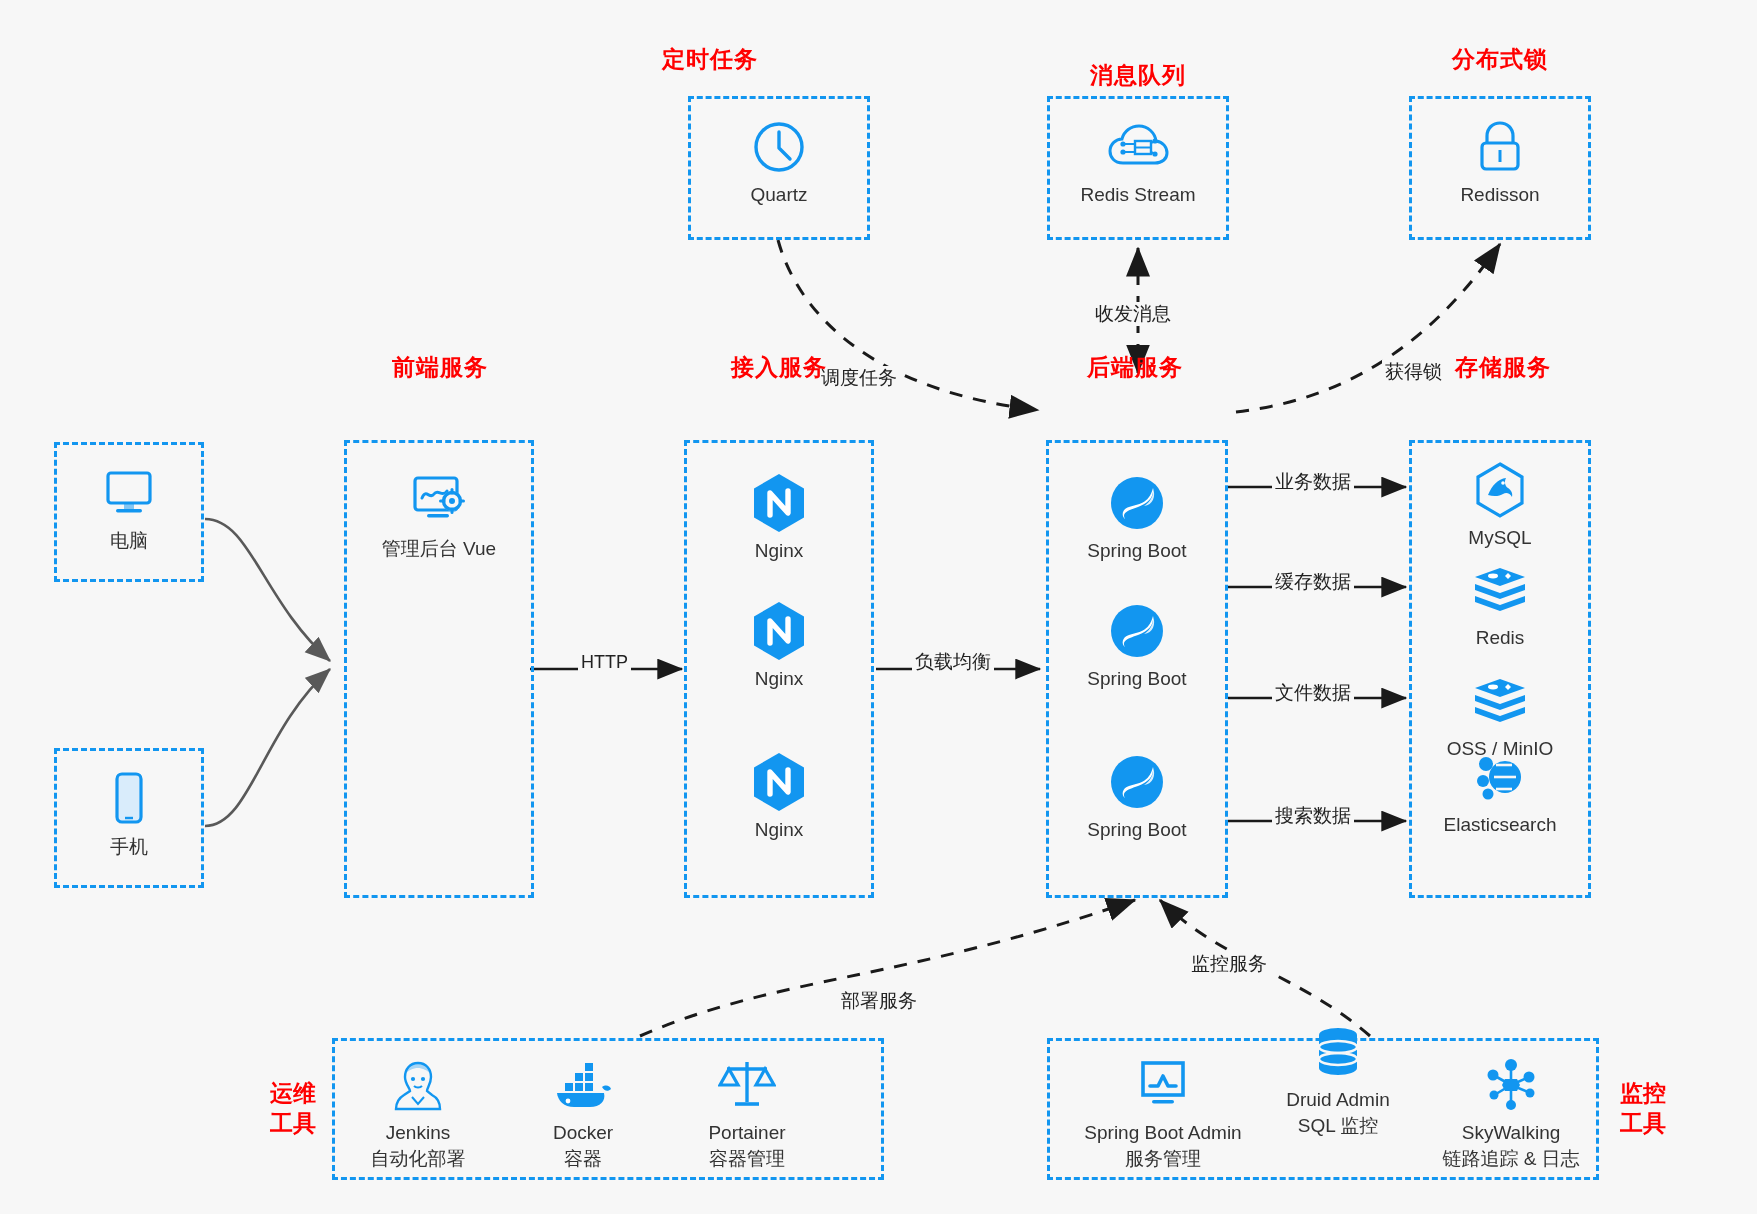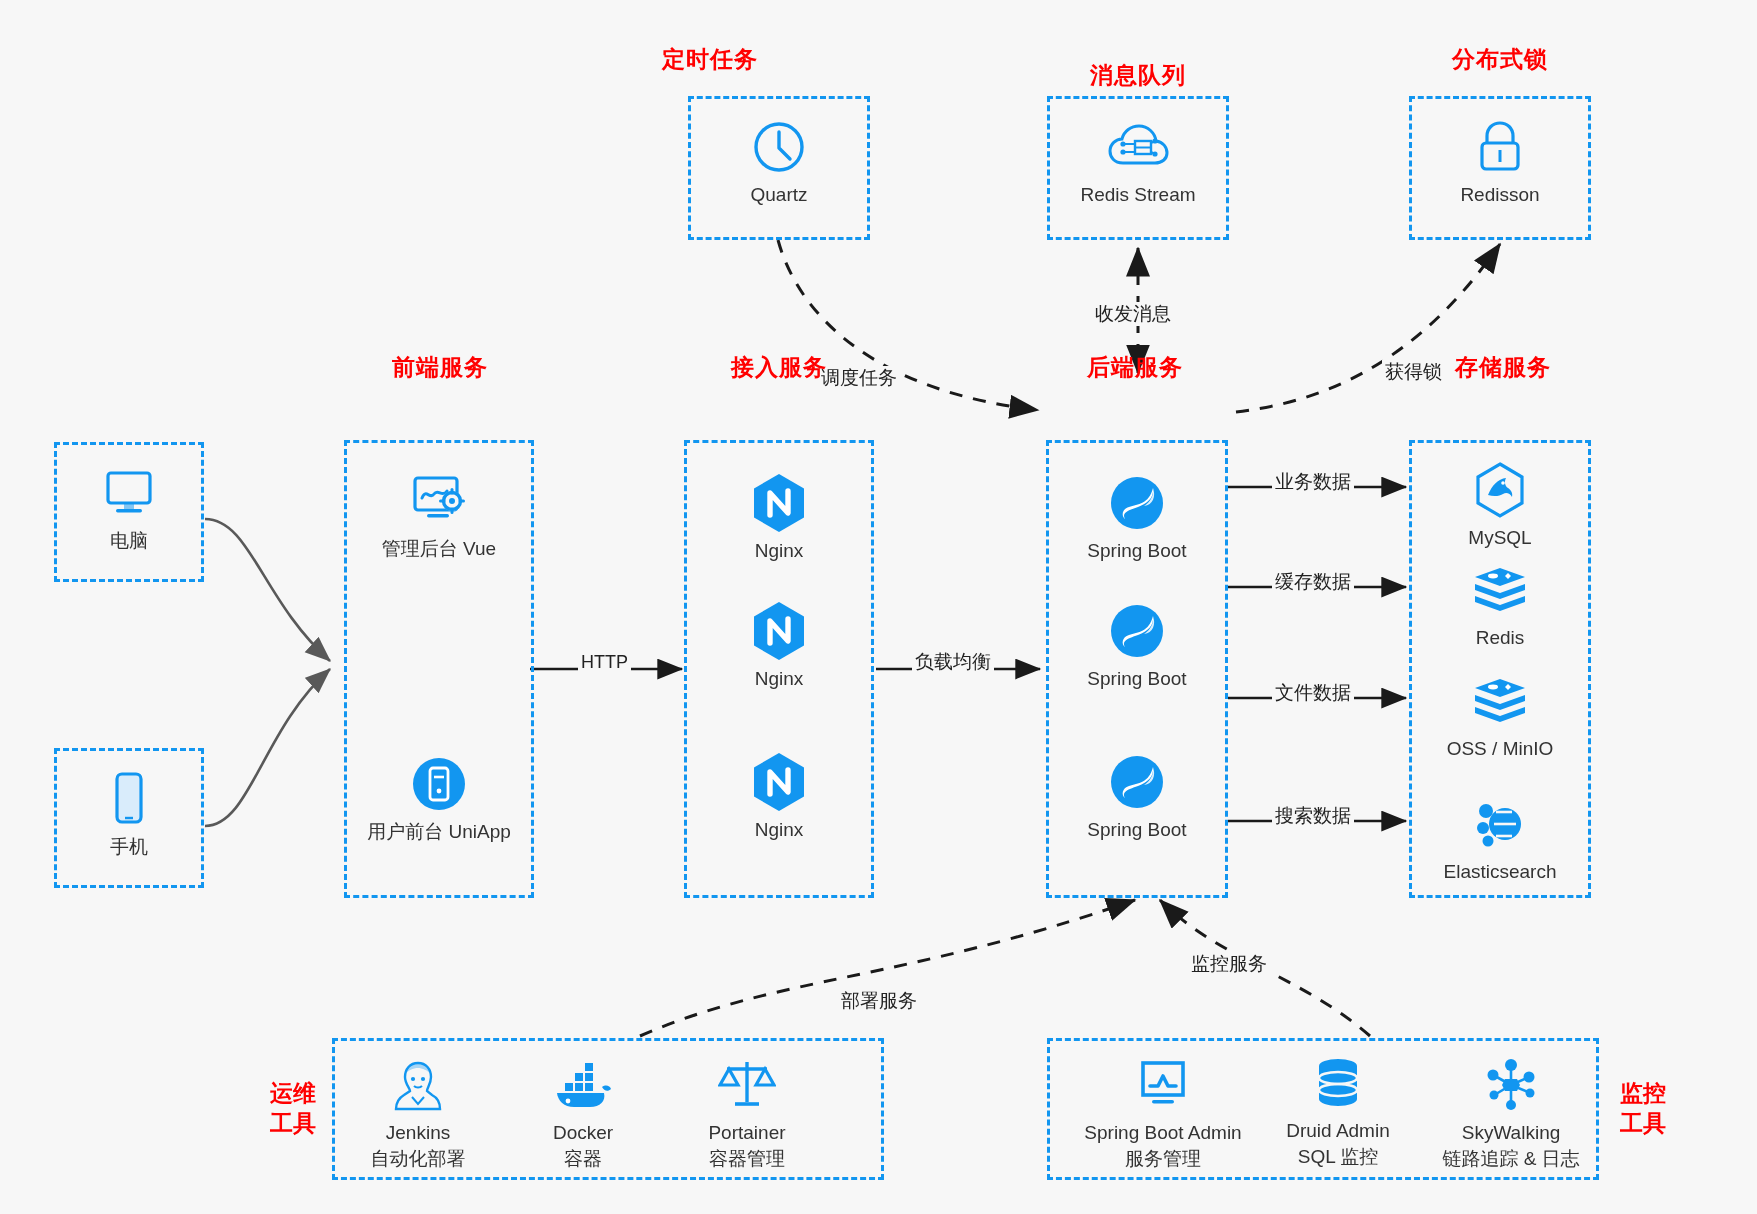--- a/index.html
+++ b/index.html
@@ -194,31 +194,20 @@
             <line x1="43" y1="35" x2="43" y2="38.5"></line>
           <line x1="31.5" y1="27" x2="35" y2="27"></line>
             <line x1="51" y1="27" x2="54.5" y2="27"></line>
         </g>
       </svg>
     </div>
     <div class="cap">管理后台 Vue</div>
   </div>
 
 
-  <div class="tile" style="left:364px;top:753px;">
-    <div class="ico">
-      <svg width="58" height="58" viewBox="0 0 58 58">
-        <circle cx="29" cy="29" r="26" fill="#1296f0"></circle>
-        <rect x="20" y="13" width="18" height="32" rx="3" fill="none" stroke="#ffffff" stroke-width="2.8"></rect>
-        <line x1="24" y1="22" x2="34" y2="22" stroke="#ffffff" stroke-width="2.6"></line>
-        <circle cx="29" cy="36" r="2.4" fill="#ffffff"></circle>
-      </svg>
-    </div>
-    <div class="cap">用户前台 UniApp</div>
-  </div>
 
   <div class="elabel" style="left:578px;top:650px;">HTTP</div>
 
   <div class="gtitle" style="left:684px;top:352px;width:190px;">接入服务</div>
   <div class="node dbox" style="left:684px;top:440px;width:190px;height:458px;"></div>
 
   <div class="tile" style="left:704px;top:472px;">
     <div class="ico">
       <svg width="56" height="62" viewBox="0 0 56 62">
         <path d="M28 2 L53 16.5 V45.5 L28 60 L3 45.5 V16.5 Z" fill="#1296f0"></path>
@@ -324,21 +313,21 @@
         <path d="M29 4 L54 13 L29 22 L4 13 Z" fill="#1296f0"></path>
         <path d="M4 20 L29 29 L54 20 L54 26 L29 35 L4 26 Z" fill="#1296f0"></path>
         <path d="M4 32 L29 41 L54 32 L54 38 L29 47 L4 38 Z" fill="#1296f0"></path>
         <ellipse cx="22" cy="12" rx="5" ry="2.4" fill="#ffffff"></ellipse>
         <path d="M37 9 L40 12 L37 15 L34 12 Z" fill="#ffffff"></path>
       </svg>
     </div>
     <div class="cap">OSS / MinIO</div>
   </div>
 
-  <div class="tile" style="left:1425px;top:793px;">
+  <div class="tile" style="left:1425px;top:746px;">
     <div class="ico">
       <svg width="56" height="52" viewBox="0 0 56 52">
         <circle cx="33" cy="26" r="16" fill="#1296f0"></circle>
         <circle cx="14" cy="13" r="7" fill="#1296f0"></circle>
         <circle cx="11" cy="30" r="6" fill="#1296f0"></circle>
         <circle cx="16" cy="43" r="5.5" fill="#1296f0"></circle>
         <path d="M24 14 L40 14" stroke="#f7f7f7" stroke-width="2.6"></path>
         <path d="M22 26 L44 26" stroke="#f7f7f7" stroke-width="2.6"></path>
         <path d="M24 38 L40 38" stroke="#f7f7f7" stroke-width="2.6"></path>
       </svg>
@@ -415,21 +404,21 @@
       <svg width="56" height="52" viewBox="0 0 56 52">
         <rect x="8" y="4" width="40" height="32" fill="none" stroke="#1296f0" stroke-width="3.6"></rect>
         <path d="M15 27 L23 27 L28 17 L33 27 L41 27" fill="none" stroke="#1296f0" stroke-width="3.6" stroke-linejoin="round" stroke-linecap="round"></path>
         <rect x="17" y="41" width="22" height="3.6" rx="1.8" fill="#1296f0"></rect>
       </svg>
     </div>
     <div class="cap">Spring Boot Admin</div>
     <div class="cap2">服务管理</div>
   </div>
 
-  <div class="tile" style="left:1253px;top:1052px;width:170px;">
+  <div class="tile" style="left:1253px;top:1021px;width:170px;">
     <div class="ico">
       <svg width="52" height="54" viewBox="0 0 52 54">
         <ellipse cx="26" cy="10" rx="19" ry="7" fill="#1296f0"></ellipse>
         <path d="M7 10 V20 C7 24 16 27 26 27 C36 27 45 24 45 20 V10" fill="#1296f0"></path>
         <path d="M7 22 V32 C7 36 16 39 26 39 C36 39 45 36 45 32 V22" fill="#1296f0"></path>
         <path d="M7 34 V43 C7 47 16 50 26 50 C36 50 45 47 45 43 V34" fill="#1296f0"></path>
         <ellipse cx="26" cy="22" rx="19" ry="6" fill="none" stroke="#f7f7f7" stroke-width="2.6"></ellipse>
         <ellipse cx="26" cy="34" rx="19" ry="6" fill="none" stroke="#f7f7f7" stroke-width="2.6"></ellipse>
       </svg>
     </div>

